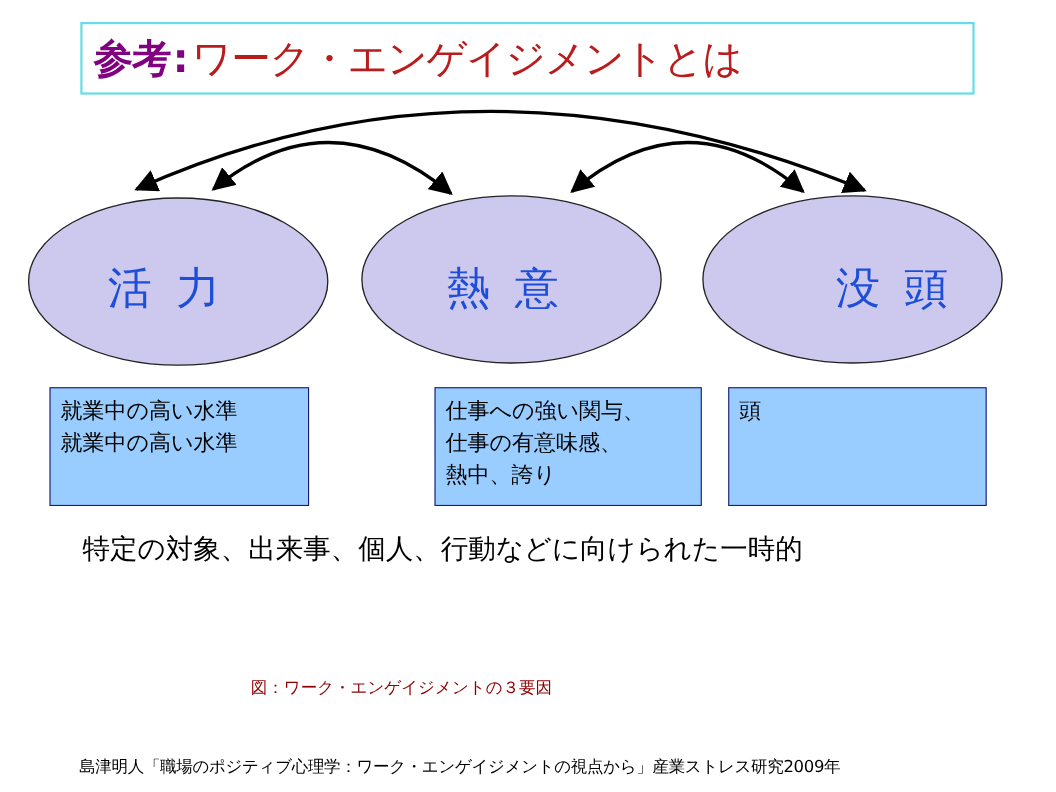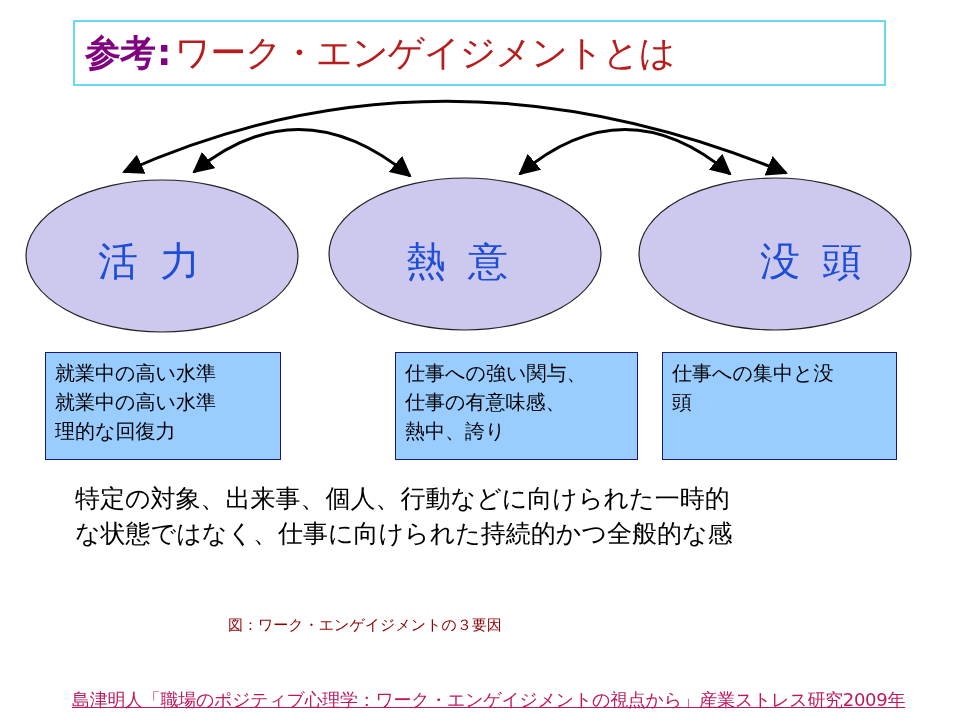--- a/index.html
+++ b/index.html
@@ -32,22 +32,22 @@
   }
   .summary {
     position: absolute; left: 75px; top: 481px; width: 800px;
     font-size: 25px; line-height: 35px; color: #000;
   }
   .caption {
     position: absolute; left: 228px; top: 616px; font-size: 15px; color: #8B0000;
     white-space: nowrap;
   }
   .citation {
-    position: absolute; left: 72px; top: 688px; font-size: 18px; color: #be185d;
-    white-space: nowrap; letter-spacing: -0.3px; text-decoration: underline;
+    position: absolute; left: 72px; top: 688px; font-size: 15px; color: #000000;
+    white-space: nowrap; letter-spacing: -0.3px;
   }
 </style>
 </head>
 <body>
 
 <div class="title-box">
   <div class="title-text">
     <span class="title-accent">参考</span><span class="title-sep">:</span><span class="title-main">ワーク・エンゲイジメントとは</span>
   </div>
 </div>
@@ -67,32 +67,29 @@
   <ellipse cx="775" cy="254" rx="136" ry="76" fill="#CCC8EE" stroke="#222" stroke-width="1.2"></ellipse>
 </svg>
 
 <div class="factor-label" style="left:98px; top:234px;">活力</div>
 <div class="factor-label" style="left:406px; top:234px;">熱意</div>
 <div class="factor-label" style="left:717px; top:234px;margin-left:43px;">没頭</div>
 
 <div class="desc-box" style="left:45px; width:236px;">
   <div>就業中の高い水準</div>
   <div>就業中の高い水準</div>
-  <div>理的な回復力</div>
 </div>
 <div class="desc-box" style="left:352px; width:243px;margin-left:43px;">
   <div>仕事への強い関与、</div>
   <div>仕事の有意味感、</div>
   <div>熱中、誇り</div>
 </div>
 <div class="desc-box" style="left:662px; width:235px;">
-  <div>仕事への集中と没</div>
   <div>頭</div>
 </div>
 
 <div class="summary">
   <div>特定の対象、出来事、個人、行動などに向けられた一時的</div>
-  <div>な状態ではなく、仕事に向けられた持続的かつ全般的な感</div>
 </div>
 
 <div class="caption">図：ワーク・エンゲイジメントの３要因</div>
 
 <div class="citation">島津明人「職場のポジティブ心理学：ワーク・エンゲイジメントの視点から」産業ストレス研究2009年</div>
 
 </body></html>

